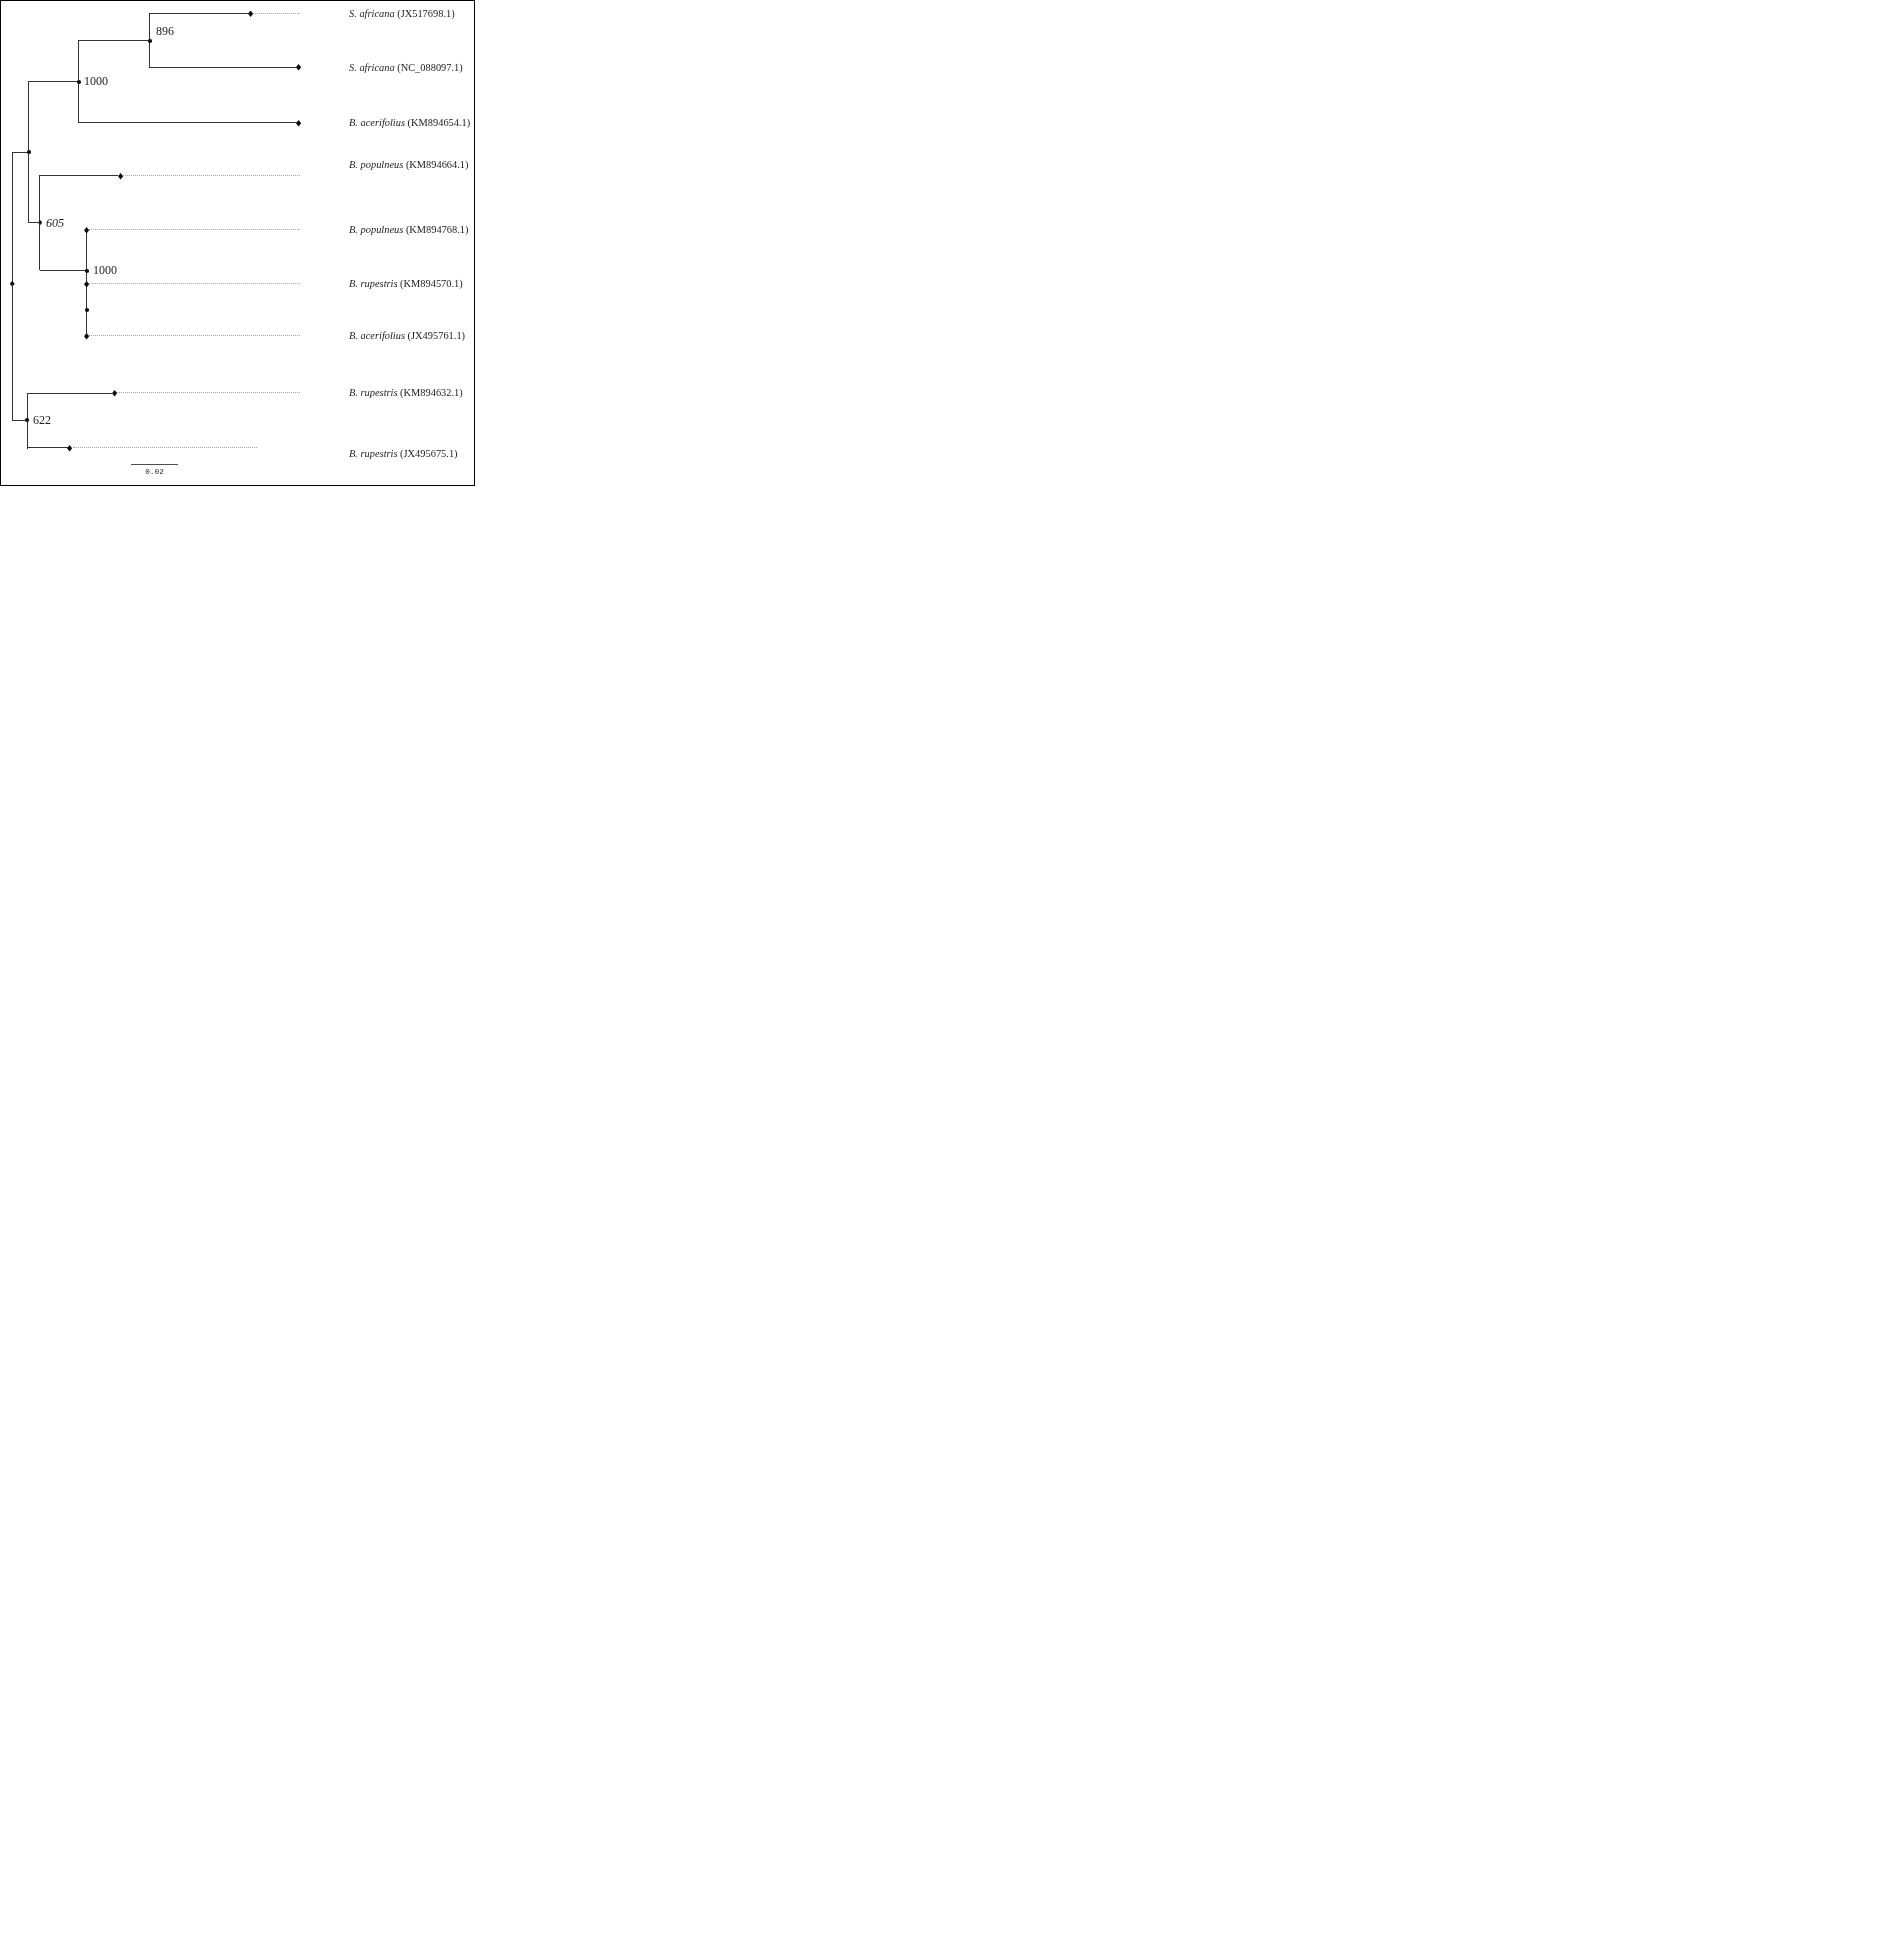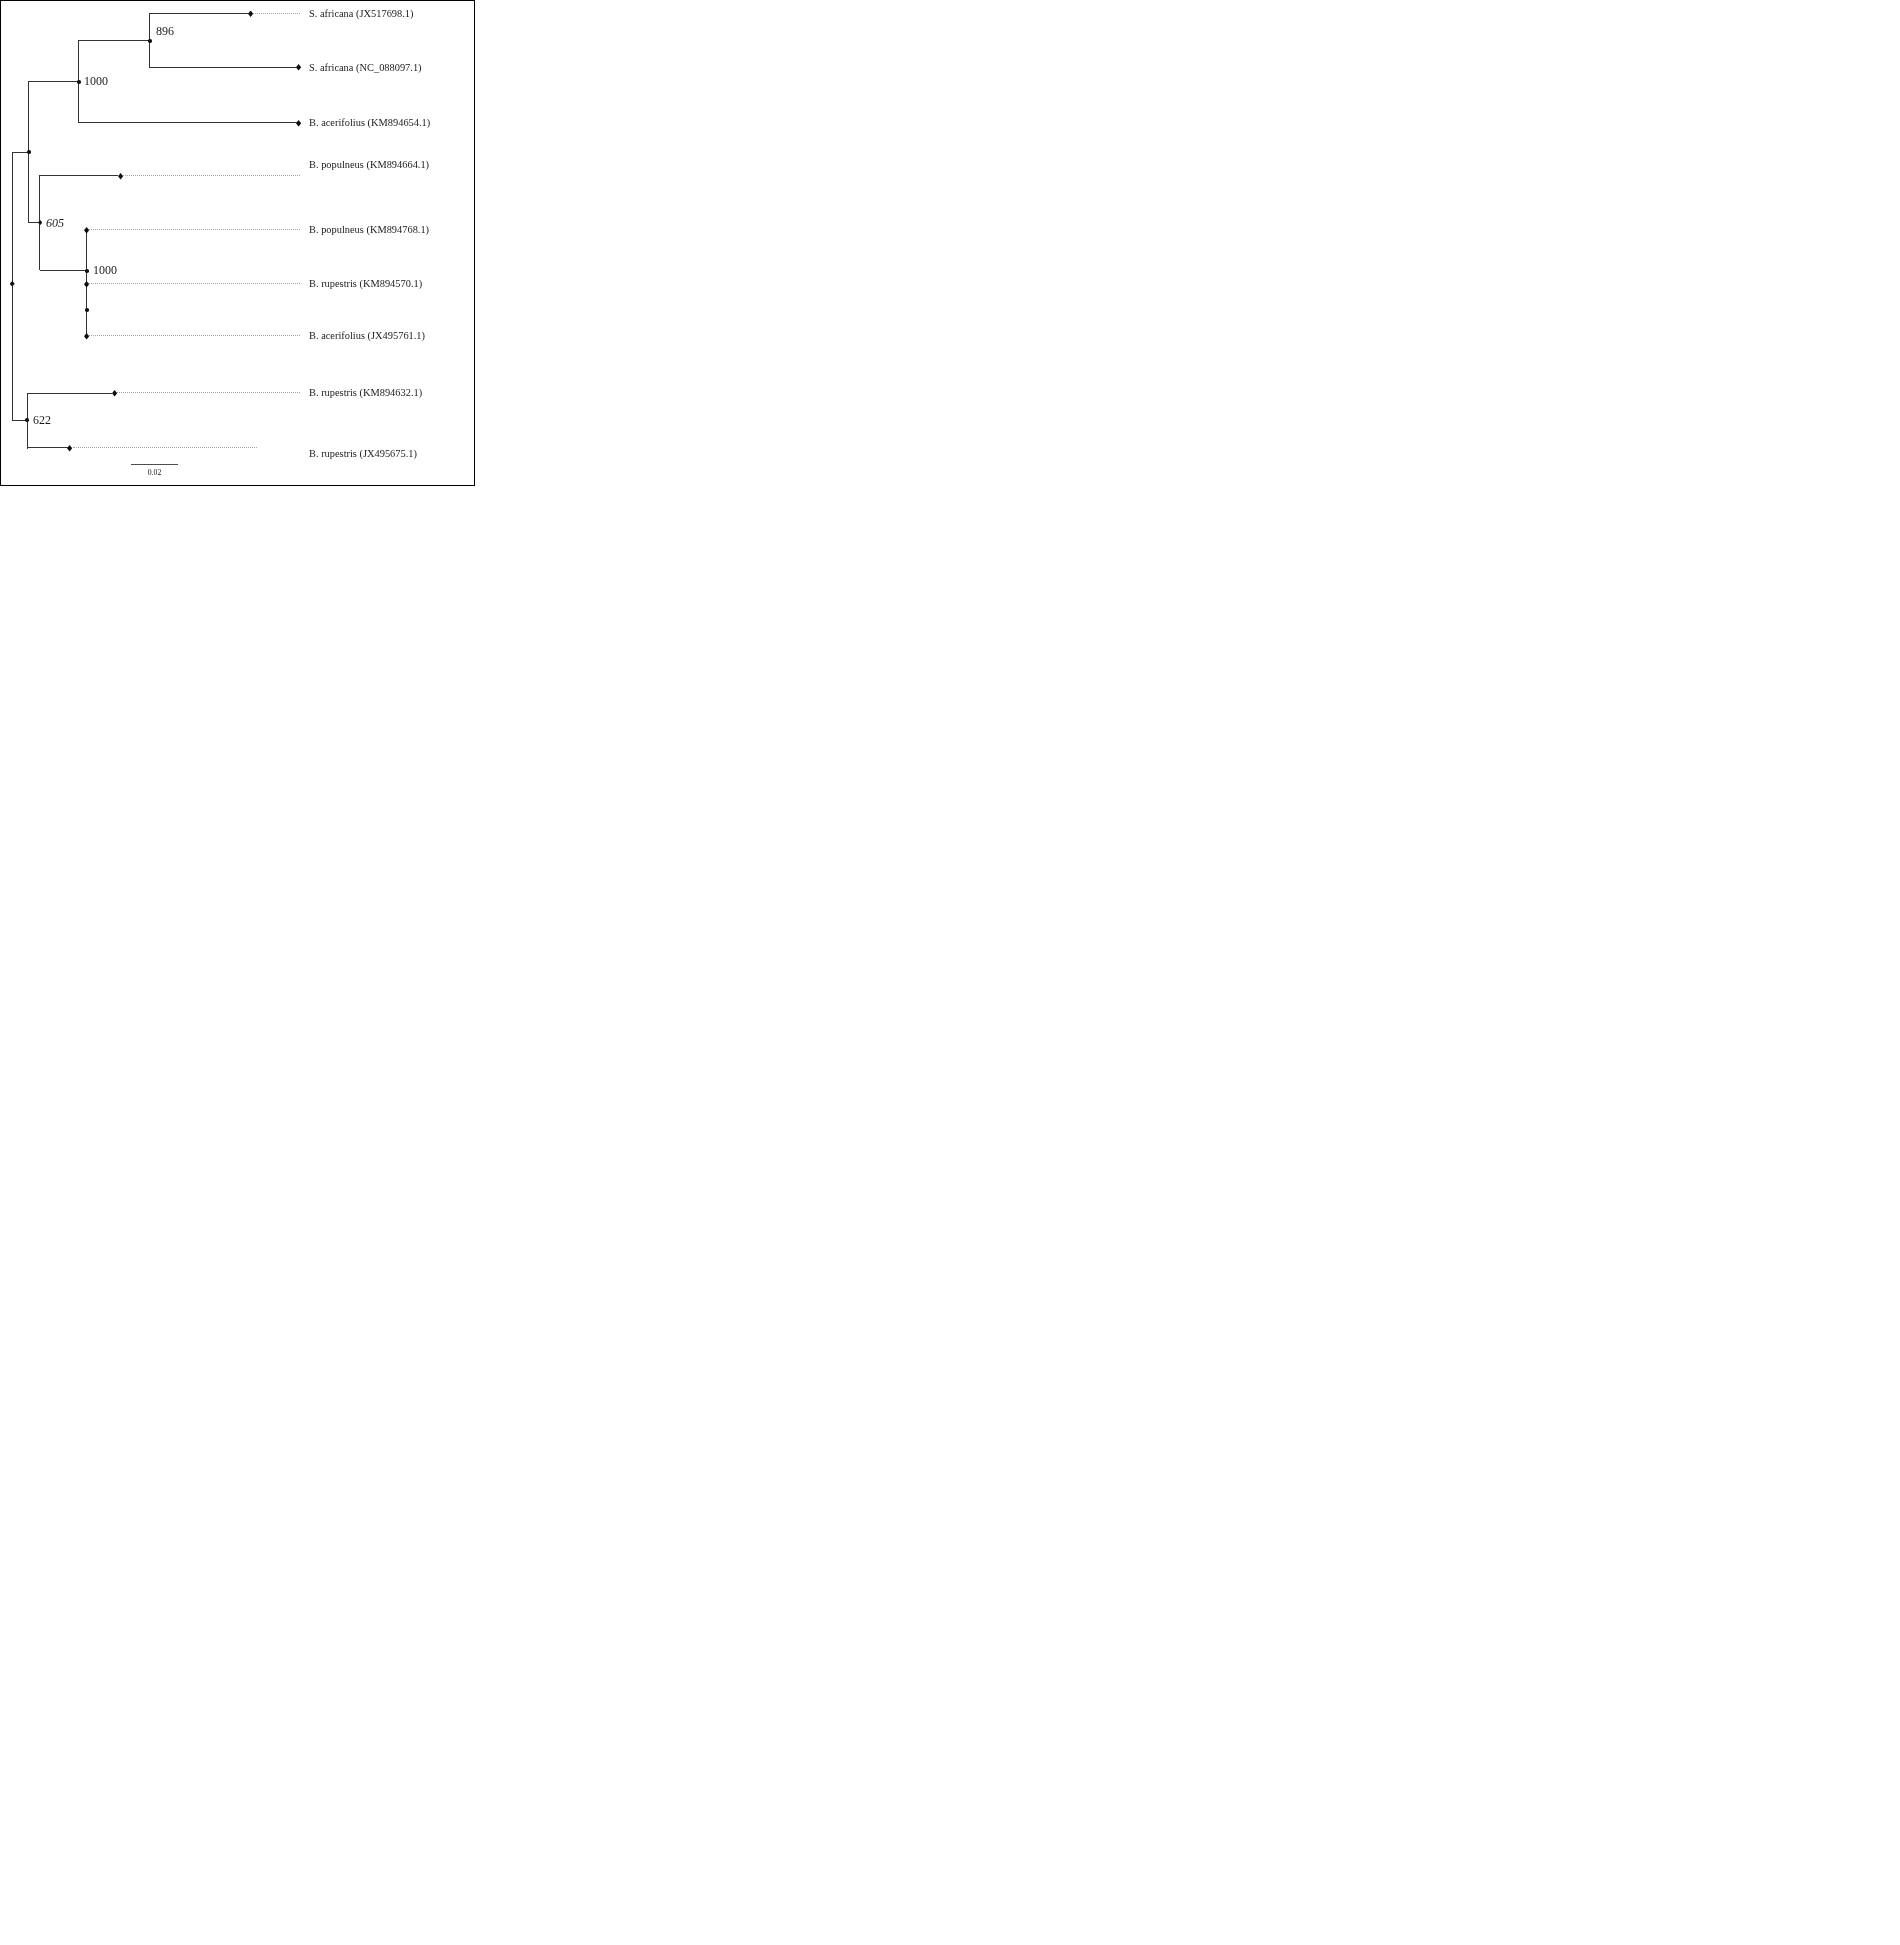--- a/index.html
+++ b/index.html
@@ -15,27 +15,27 @@
   .h{position:absolute;height:0.9px;background:#333;}
   .v{position:absolute;width:0.9px;background:#333;}
   .dotted{position:absolute;height:0;border-top:0.9px dotted #a6a6a6;}
   .tip{position:absolute;width:5.2px;height:6.5px;background:#0d0d0d;
        clip-path:polygon(50% 0,100% 50%,50% 100%,0 50%);}
   .nodedot{position:absolute;width:3.5px;height:3.5px;border-radius:50%;background:#111;}
   .nodediamond{position:absolute;background:#111;
        clip-path:polygon(50% 0,100% 50%,50% 100%,0 50%);}
   .taxon{position:absolute;left:308px;height:14px;line-height:14px;
        font-size:10.4px;color:#1c1c1c;white-space:nowrap;}
-  .taxon .sp{}
+  .taxon .sp{font-style:italic;margin-left:40px;}
   .taxon .acc{font-style:normal;}
   .support{position:absolute;font-size:12px;color:#1c1c1c;height:14.7px;line-height:14.7px;
        white-space:nowrap;}
   #scalebar-line{position:absolute;left:130px;top:463px;width:47px;height:1.3px;background:#4d4d4d;}
   #scalebar-label{position:absolute;left:130px;top:467px;width:47px;text-align:center;
-       font-family:Liberation Serif, serif;font-size:7.8px;color:#222;}
+       font-family:Liberation Mono, monospace;font-size:7.8px;color:#222;}
 </style>
 </head>
 <body>
 
 <div id="figure">
 
   <div class="v" style="left:10.8px;top:151px;height:269px;"></div>
   <div class="h" style="left:11.2px;top:151px;width:16.4px;"></div>
   <div class="v" style="left:27px;top:80px;height:142px;"></div>
   <div class="h" style="left:28px;top:80px;width:50px;"></div>

